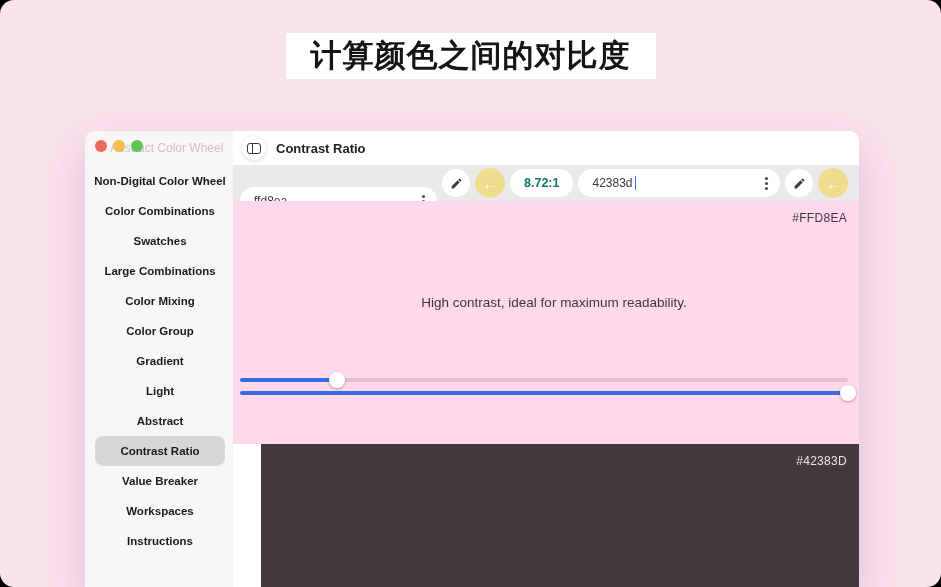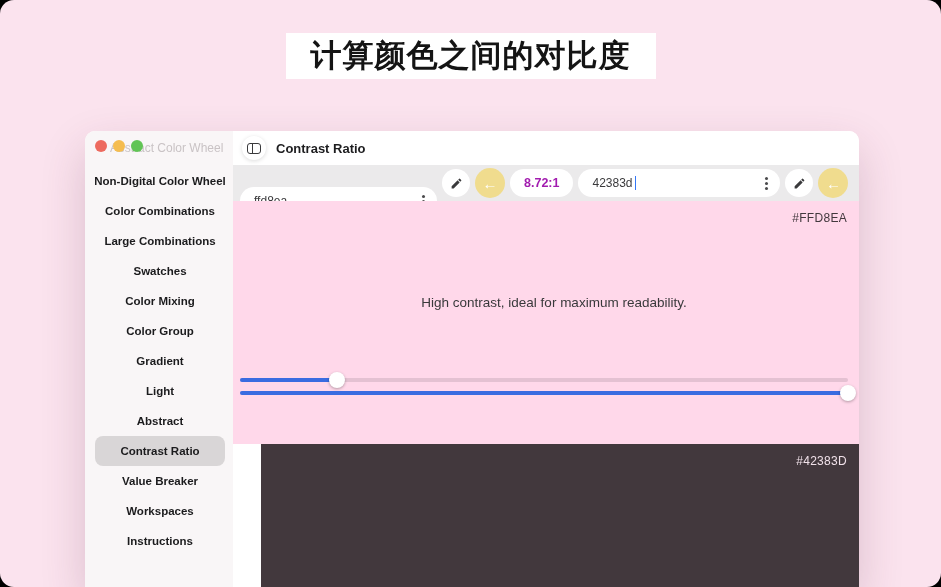--- a/index.html
+++ b/index.html
@@ -39,21 +39,21 @@
   .tinput.first{width:197px;margin-top:36px;} .tinput.second{width:202px;}
   .valwrap{display:flex;align-items:center;}
   .caret{width:1.5px;height:14px;background:#3478f6;margin-left:2px;}
   .kebab{width:3px;height:3px;border-radius:50%;background:#4a4a4c;
          box-shadow:0 -5px 0 #4a4a4c,0 5px 0 #4a4a4c;margin-right:2px;}
   .circle-btn{width:28px;height:28px;border-radius:50%;background:#fff;flex:none;
               display:flex;align-items:center;justify-content:center;}
   .yellow-btn{width:30px;height:30px;border-radius:50%;flex:none;color:#fff;
               display:flex;align-items:center;justify-content:center;font-size:15px;font-weight:700;}
   .ratio-pill{height:28px;border-radius:14px;background:#fff;padding:0 14px;flex:none;
-              display:flex;align-items:center;font-size:12.5px;font-weight:700;color:#a21caf;}
+              display:flex;align-items:center;font-size:12.5px;font-weight:700;color:#0f766e;}
   .pencil{width:13px;height:13px;fill:#3a3a3c;}
   
   .panel-fg{height:243px;position:relative;flex:none;}
   .panel-bg{flex:1;position:relative;margin-left:28px;}
   .hex-label{position:absolute;top:10px;right:12px;font-size:12px;font-weight:500;letter-spacing:.3px;}
   .hex-label.dark-text{color:#42383d;} .hex-label.light-text{color:#f0e1e9;}
   .panel-msg{position:absolute;top:94px;left:16px;right:0;text-align:center;font-size:13.5px;color:#39393b;}
   .slider{position:absolute;left:7px;width:608px;height:16px;}
   .slider .track{position:absolute;left:0;right:0;top:6px;height:4px;border-radius:2px;}
   .panel-fg .track{background:rgba(66,56,61,.14);}
@@ -75,22 +75,22 @@
     <div class="sidebar">
       <div class="traffic">
         <span class="tl red"></span>
         <span class="tl yellow"></span>
         <span class="tl green"></span>
       </div>
       <div class="ghost-title">Abstract Color Wheel</div>
       <div class="nav">
         <div class="nav-item">Non-Digital Color Wheel</div>
         <div class="nav-item">Color Combinations</div>
+        <div class="nav-item">Swatches</div>
         <div class="nav-item">Large Combinations</div>
-        <div class="nav-item">Swatches</div>
         <div class="nav-item">Color Mixing</div>
         <div class="nav-item">Color Group</div>
         <div class="nav-item">Gradient</div>
         <div class="nav-item">Light</div>
         <div class="nav-item">Abstract</div>
         <div class="nav-item selected">Contrast Ratio</div>
         <div class="nav-item">Value Breaker</div>
         <div class="nav-item">Workspaces</div>
         <div class="nav-item">Instructions</div>
       </div>

